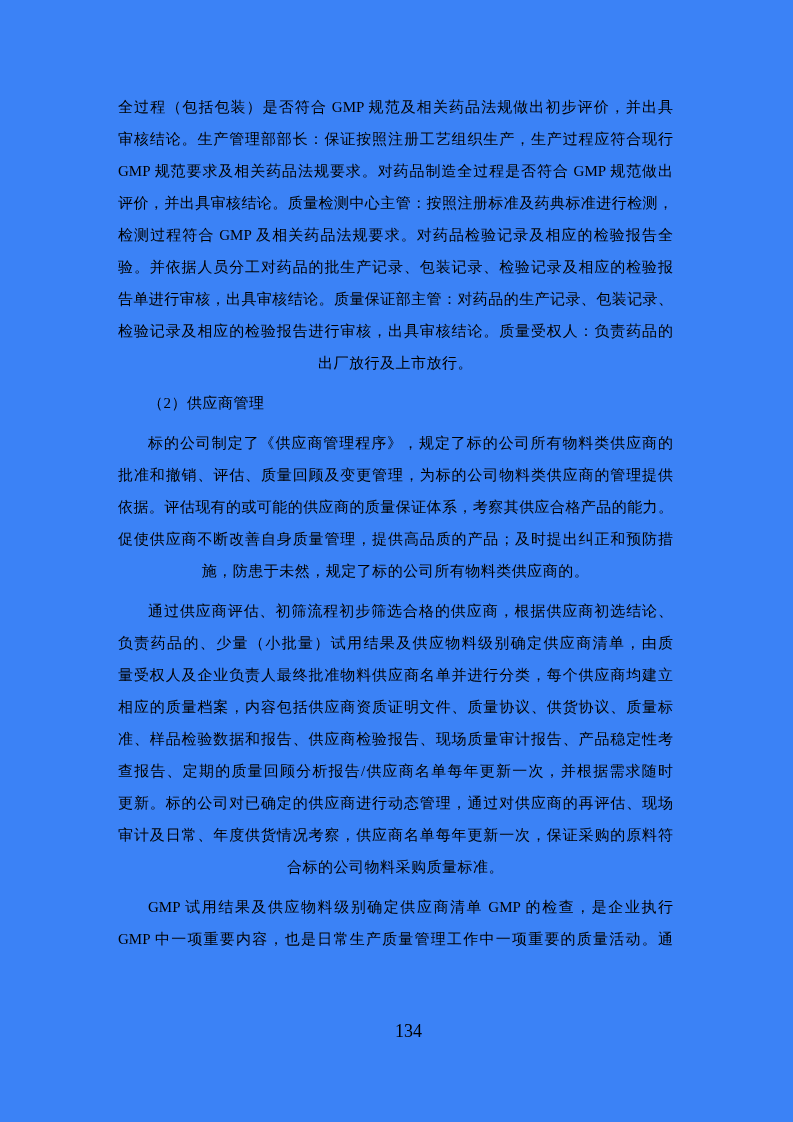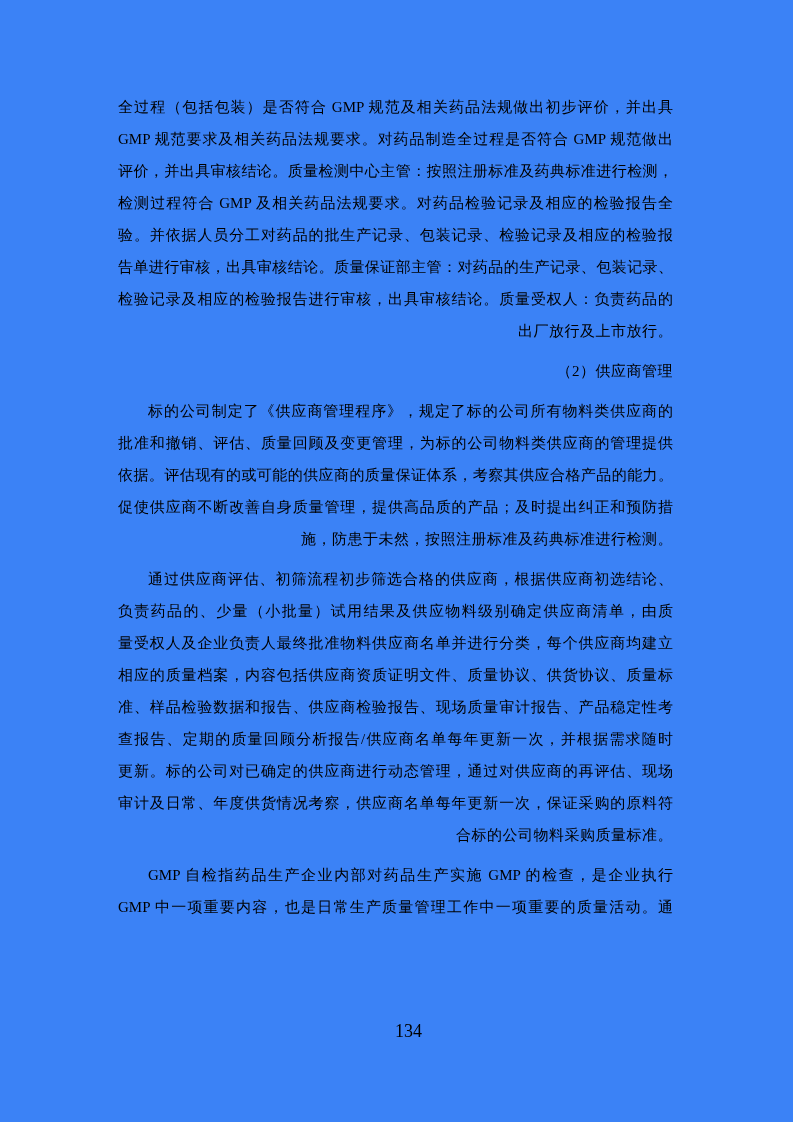--- a/index.html
+++ b/index.html
@@ -23,84 +23,85 @@
     top: 91px;
     width: 555px;
   }
   .block + .block {
     margin-top: 8px;
   }
   .line {
     font-size: 15px;
     line-height: 32px;
     height: 32px;
-    text-align: right;
+    text-align: center;
     letter-spacing: 0.5px;
     overflow: hidden;
   }
   
   .line.fill {
     text-align: justify;
     text-align-last: justify;
     text-justify: inter-character;
     letter-spacing: 0;
   }
   .line.indent {
     text-indent: 2em;
   }
   .block.heading .line {
-    text-align: right;
+    text-align: left;
   }
   .page-number {
     position: absolute;
     top: 1023px;
     left: 0;
     width: 100%;
     text-align: center;
     font-size: 18px;
     line-height: 16px;
     color: #000000;
   }
 </style>
 </head>
 <body>
 
 <div class="page">
   <div class="content">
 
   <div class="block paragraph">
         <div class="line fill">全过程（包括包装）是否符合 GMP 规范及相关药品法规做出初步评价，并出具</div>
+        <div class="line fill">审核结论。生产管理部部长：保证按照注册工艺组织生产，生产过程应符合现行</div>
         <div class="line fill">GMP 规范要求及相关药品法规要求。对药品制造全过程是否符合 GMP 规范做出</div>
         <div class="line fill">评价，并出具审核结论。质量检测中心主管：按照注册标准及药典标准进行检测，</div>
         <div class="line fill">检测过程符合 GMP 及相关药品法规要求。对药品检验记录及相应的检验报告全</div>
         <div class="line fill">验。并依据人员分工对药品的批生产记录、包装记录、检验记录及相应的检验报</div>
         <div class="line fill">告单进行审核，出具审核结论。质量保证部主管：对药品的生产记录、包装记录、</div>
         <div class="line fill">检验记录及相应的检验报告进行审核，出具审核结论。质量受权人：负责药品的</div>
         <div class="line">出厂放行及上市放行。</div>
       </div>
       <div class="block heading">
         <div class="line indent">（2）供应商管理</div>
       </div>
       <div class="block paragraph">
         <div class="line fill indent">标的公司制定了《供应商管理程序》，规定了标的公司所有物料类供应商的</div>
         <div class="line fill">批准和撤销、评估、质量回顾及变更管理，为标的公司物料类供应商的管理提供</div>
         <div class="line fill">依据。评估现有的或可能的供应商的质量保证体系，考察其供应合格产品的能力。</div>
         <div class="line fill">促使供应商不断改善自身质量管理，提供高品质的产品；及时提出纠正和预防措</div>
-        <div class="line">施，防患于未然，按照注册标准及药典标准进行检测。</div>
+        <div class="line">施，防患于未然，规定了标的公司所有物料类供应商的。</div>
       </div>
       <div class="block paragraph">
         <div class="line fill indent">通过供应商评估、初筛流程初步筛选合格的供应商，根据供应商初选结论、</div>
         <div class="line fill">负责药品的、少量（小批量）试用结果及供应物料级别确定供应商清单，由质</div>
         <div class="line fill">量受权人及企业负责人最终批准物料供应商名单并进行分类，每个供应商均建立</div>
         <div class="line fill">相应的质量档案，内容包括供应商资质证明文件、质量协议、供货协议、质量标</div>
         <div class="line fill">准、样品检验数据和报告、供应商检验报告、现场质量审计报告、产品稳定性考</div>
         <div class="line fill">查报告、定期的质量回顾分析报告/供应商名单每年更新一次，并根据需求随时</div>
         <div class="line fill">更新。标的公司对已确定的供应商进行动态管理，通过对供应商的再评估、现场</div>
         <div class="line fill">审计及日常、年度供货情况考察，供应商名单每年更新一次，保证采购的原料符</div>
         <div class="line">合标的公司物料采购质量标准。</div>
       </div>
       <div class="block paragraph">
-        <div class="line fill indent">GMP 自检指药品生产企业内部对药品生产实施 GMP 的检查，是企业执行</div>
+        <div class="line fill indent">GMP 试用结果及供应物料级别确定供应商清单 GMP 的检查，是企业执行</div>
         <div class="line fill">GMP 中一项重要内容，也是日常生产质量管理工作中一项重要的质量活动。通</div>
       </div>
     </div>
   <div class="page-number">134</div>
 </div>
 
 </body></html>

